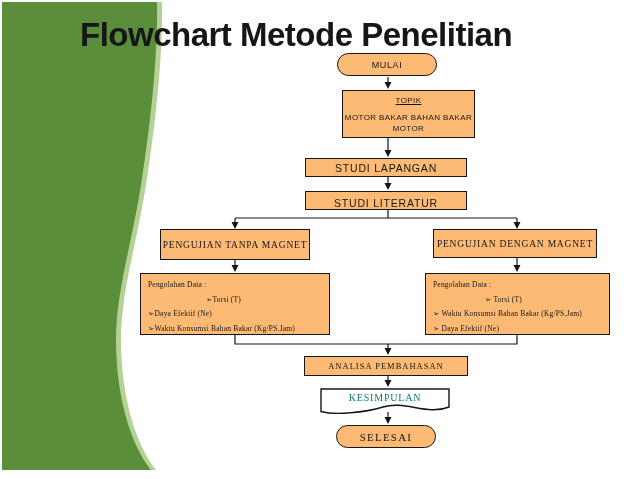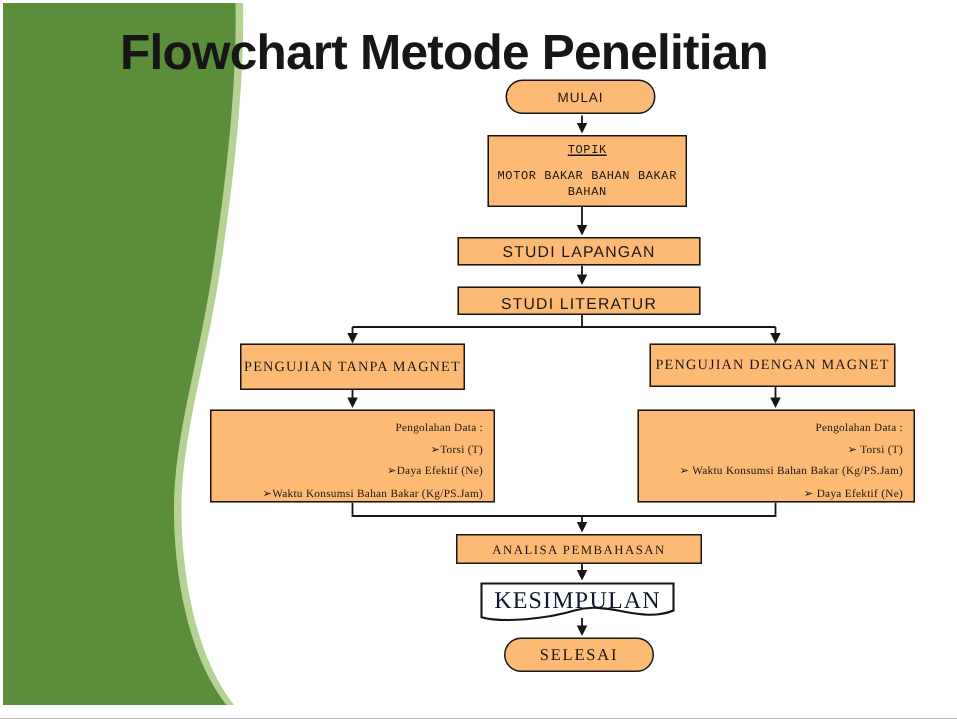--- a/index.html
+++ b/index.html
@@ -15,44 +15,44 @@
   }
   .connectors{position:absolute;left:0;top:0;pointer-events:none;}
   .node{
     position:absolute;box-sizing:border-box;background:#fdba74;
     border:1.4px solid #161616;color:#161616;
     display:flex;align-items:center;justify-content:center;text-align:center;
   }
   .terminal{border-radius:14px;}
   .mulai{left:337px;top:53px;width:100px;height:23px;
     font-size:9px;letter-spacing:.6px;border-width:1.6px;}
-  .topik{left:325px;top:90px;width:133px;height:48px;display:block;
-    font-family:Liberation Mono, monospace;font-size:8px;letter-spacing:.4px;border-width:1.4px;}
+  .topik{left:342px;top:90px;width:133px;height:48px;display:block;
+    font-family:Liberation Sans, sans-serif;font-size:8px;letter-spacing:.4px;border-width:1.4px;}
   .topik-head{margin-top:5px;text-decoration:underline;}
   .topik-line1{margin-top:7px;line-height:1.4;}
   .topik-line2{line-height:1.4;}
   .studi{left:305px;width:162px;height:19px;font-size:10.5px;letter-spacing:.8px;}
   .lapangan{top:158px;}
   .literatur{top:191px;align-items:flex-end;}
   .pengujian{font-family:"Liberation Serif",serif;font-size:9.5px;letter-spacing:.8px;}
   .peng-left{left:160px;top:229px;width:150px;height:31px;}
   .peng-right{left:433px;top:229px;width:164px;height:29px;}
   .data-box{display:block;font-family:"Liberation Serif",serif;font-size:7.5px;
-    letter-spacing:.2px;text-align:right;padding:6px 7px;}
+    letter-spacing:.2px;text-align:left;padding:6px 7px;}
   .data-left{left:140px;top:273px;width:190px;height:62px;}
   .data-right{left:425px;top:273px;width:185px;height:62px;}
   .data-box .dline{margin-bottom:5.5px;white-space:nowrap;}
   .data-left .indent{padding-left:58px;}
   .data-right .indent{padding-left:52px;}
   .analisa{left:304px;top:356px;width:164px;height:20px;
     font-family:"Liberation Serif",serif;font-size:8.5px;letter-spacing:1px;align-items:center;}
   .kesimpulan-wrap{position:absolute;left:320px;top:388px;width:130px;height:32px;}
   .kesimpulan-label{
     position:absolute;left:0;top:4px;width:100%;text-align:center;
-    font-family:"Liberation Serif",serif;font-size:16px;letter-spacing:.8px;color:#0f172a;
+    font-family:"Liberation Serif",serif;font-size:10px;letter-spacing:.8px;color:#0f766e;
   }
   .selesai{left:336px;top:425px;width:100px;height:23px;
     font-family:"Liberation Serif",serif;font-size:11px;letter-spacing:1.2px;border-width:1.5px;}
 </style>
 </head>
 <body>
 
 <div class="slide">
 
   <svg class="ribbon" width="170" height="479" viewBox="0 0 170 479">
@@ -97,21 +97,21 @@
     </g>
   </svg>
 
   <div class="node terminal mulai">
     <span>MULAI</span>
   </div>
 
   <div class="node topik">
     <div class="topik-head">TOPIK</div>
     <div class="topik-line1">MOTOR BAKAR BAHAN BAKAR</div>
-    <div class="topik-line2">BAHAN</div>
+    <div class="topik-line2">MOTOR</div>
   </div>
 
   <div class="node studi lapangan">
     <span>STUDI LAPANGAN</span>
   </div>
 
   <div class="node studi literatur">
     <span>STUDI LITERATUR</span>
   </div>
 

